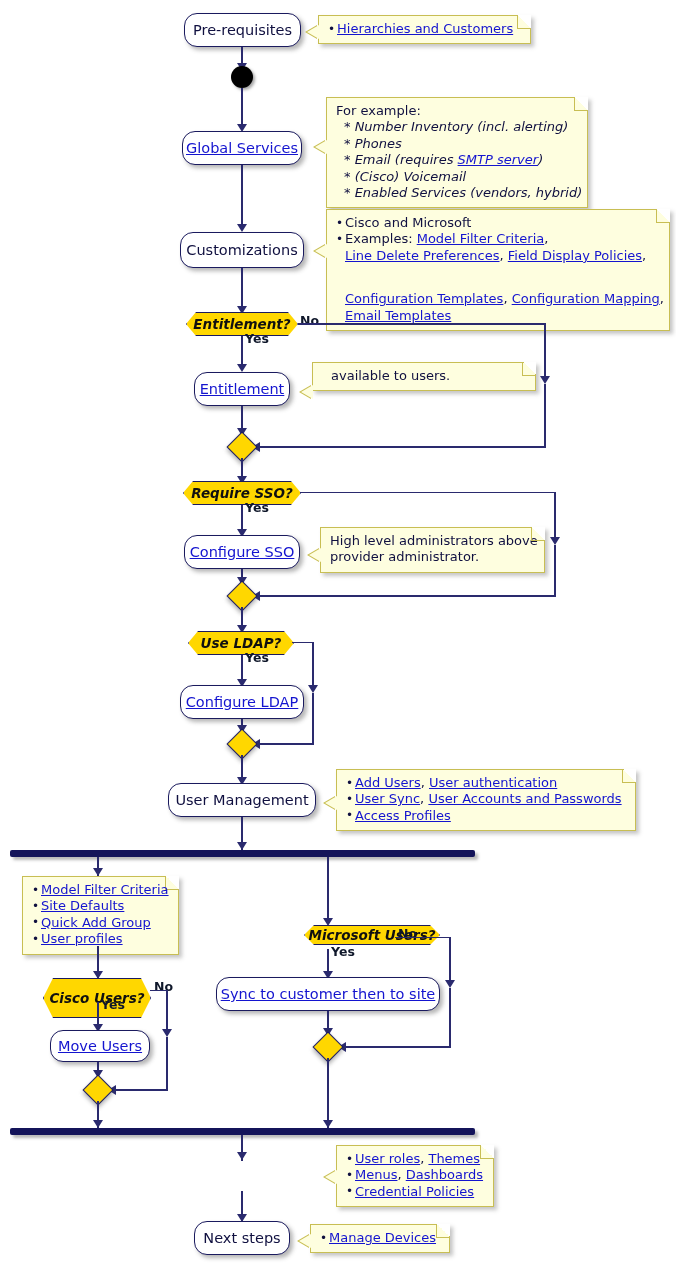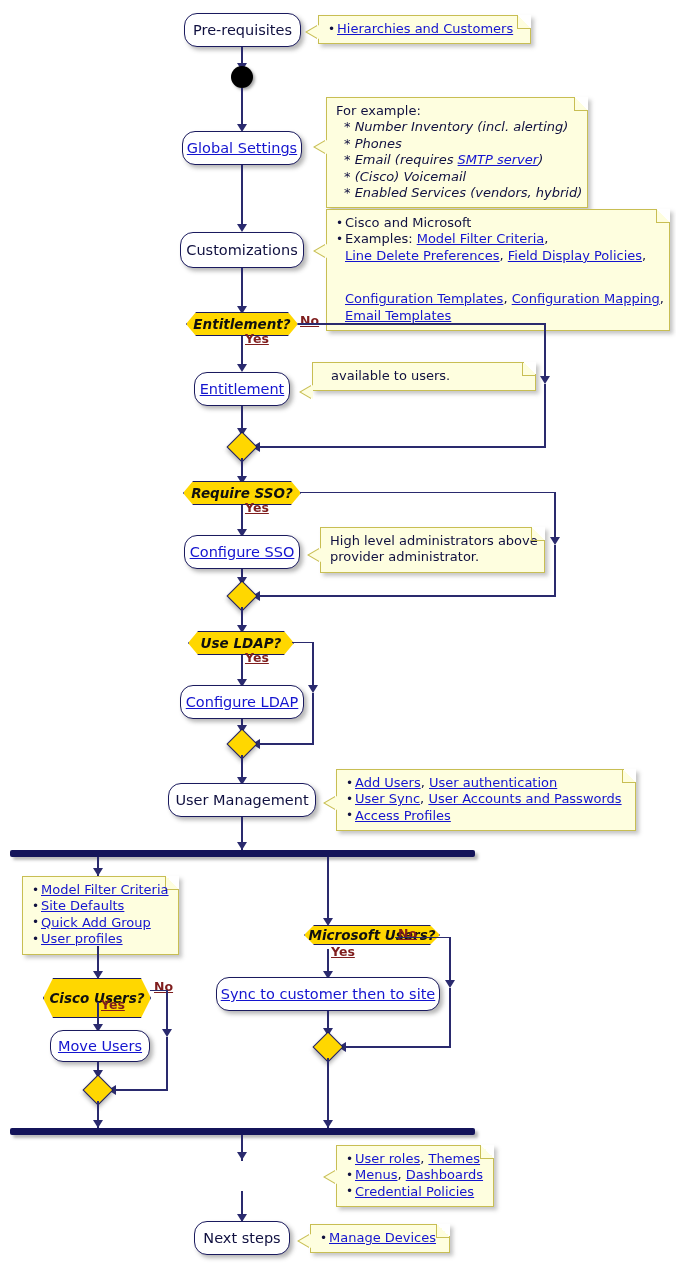--- a/index.html
+++ b/index.html
@@ -112,23 +112,22 @@
     border-top:8px solid #2a2a6e;
   }
   .arr-l{ 
     border-top:5px solid transparent;
     border-bottom:5px solid transparent;
     border-right:8px solid #2a2a6e;
   }
 
   
   .blabel{
-    position:absolute;font-size:12.5px;font-weight:bold;color:#7f1d1d;
+    position:absolute;font-size:12.5px;font-weight:bold;color:#0f172a;
     white-space:nowrap;
-    text-decoration:underline;
   }
 </style>
 </head>
 <body>
 
 <div id="diagram">
 
   <div class="node activity" style="left:184px;top:13px;width:117px;height:34px;">
     <span>Pre-requisites</span>
   </div>
@@ -142,21 +141,21 @@
 
   <div class="ln lnv" style="left:241.2px;top:47px;height:19px;"></div>
   <div class="arr arr-d" style="left:237px;top:63px;"></div>
 
   <div class="node startnode" style="left:231px;top:66px;"></div>
 
   <div class="ln lnv" style="left:241.2px;top:88px;height:42px;"></div>
   <div class="arr arr-d" style="left:237px;top:124px;"></div>
 
   <div class="node activity" style="left:182px;top:131px;width:120px;height:34px;">
-    <span class="lnk">Global Settings</span>
+    <span class="lnk">Global Services</span>
   </div>
   <div class="note" style="left:326px;top:97px;width:262px;">
     <span class="fold"></span>
     <span class="tail" style="top:42px;"></span>
     <div class="plain">For example:</div>
     <div class="star">* Number Inventory (incl. alerting)</div>
     <div class="star">* Phones</div>
     <div class="star">* Email (requires <span class="lnk">SMTP server</span>)</div>
     <div class="star">* (Cisco) Voicemail</div>
     <div class="star">* Enabled Services (vendors, hybrid)</div>

